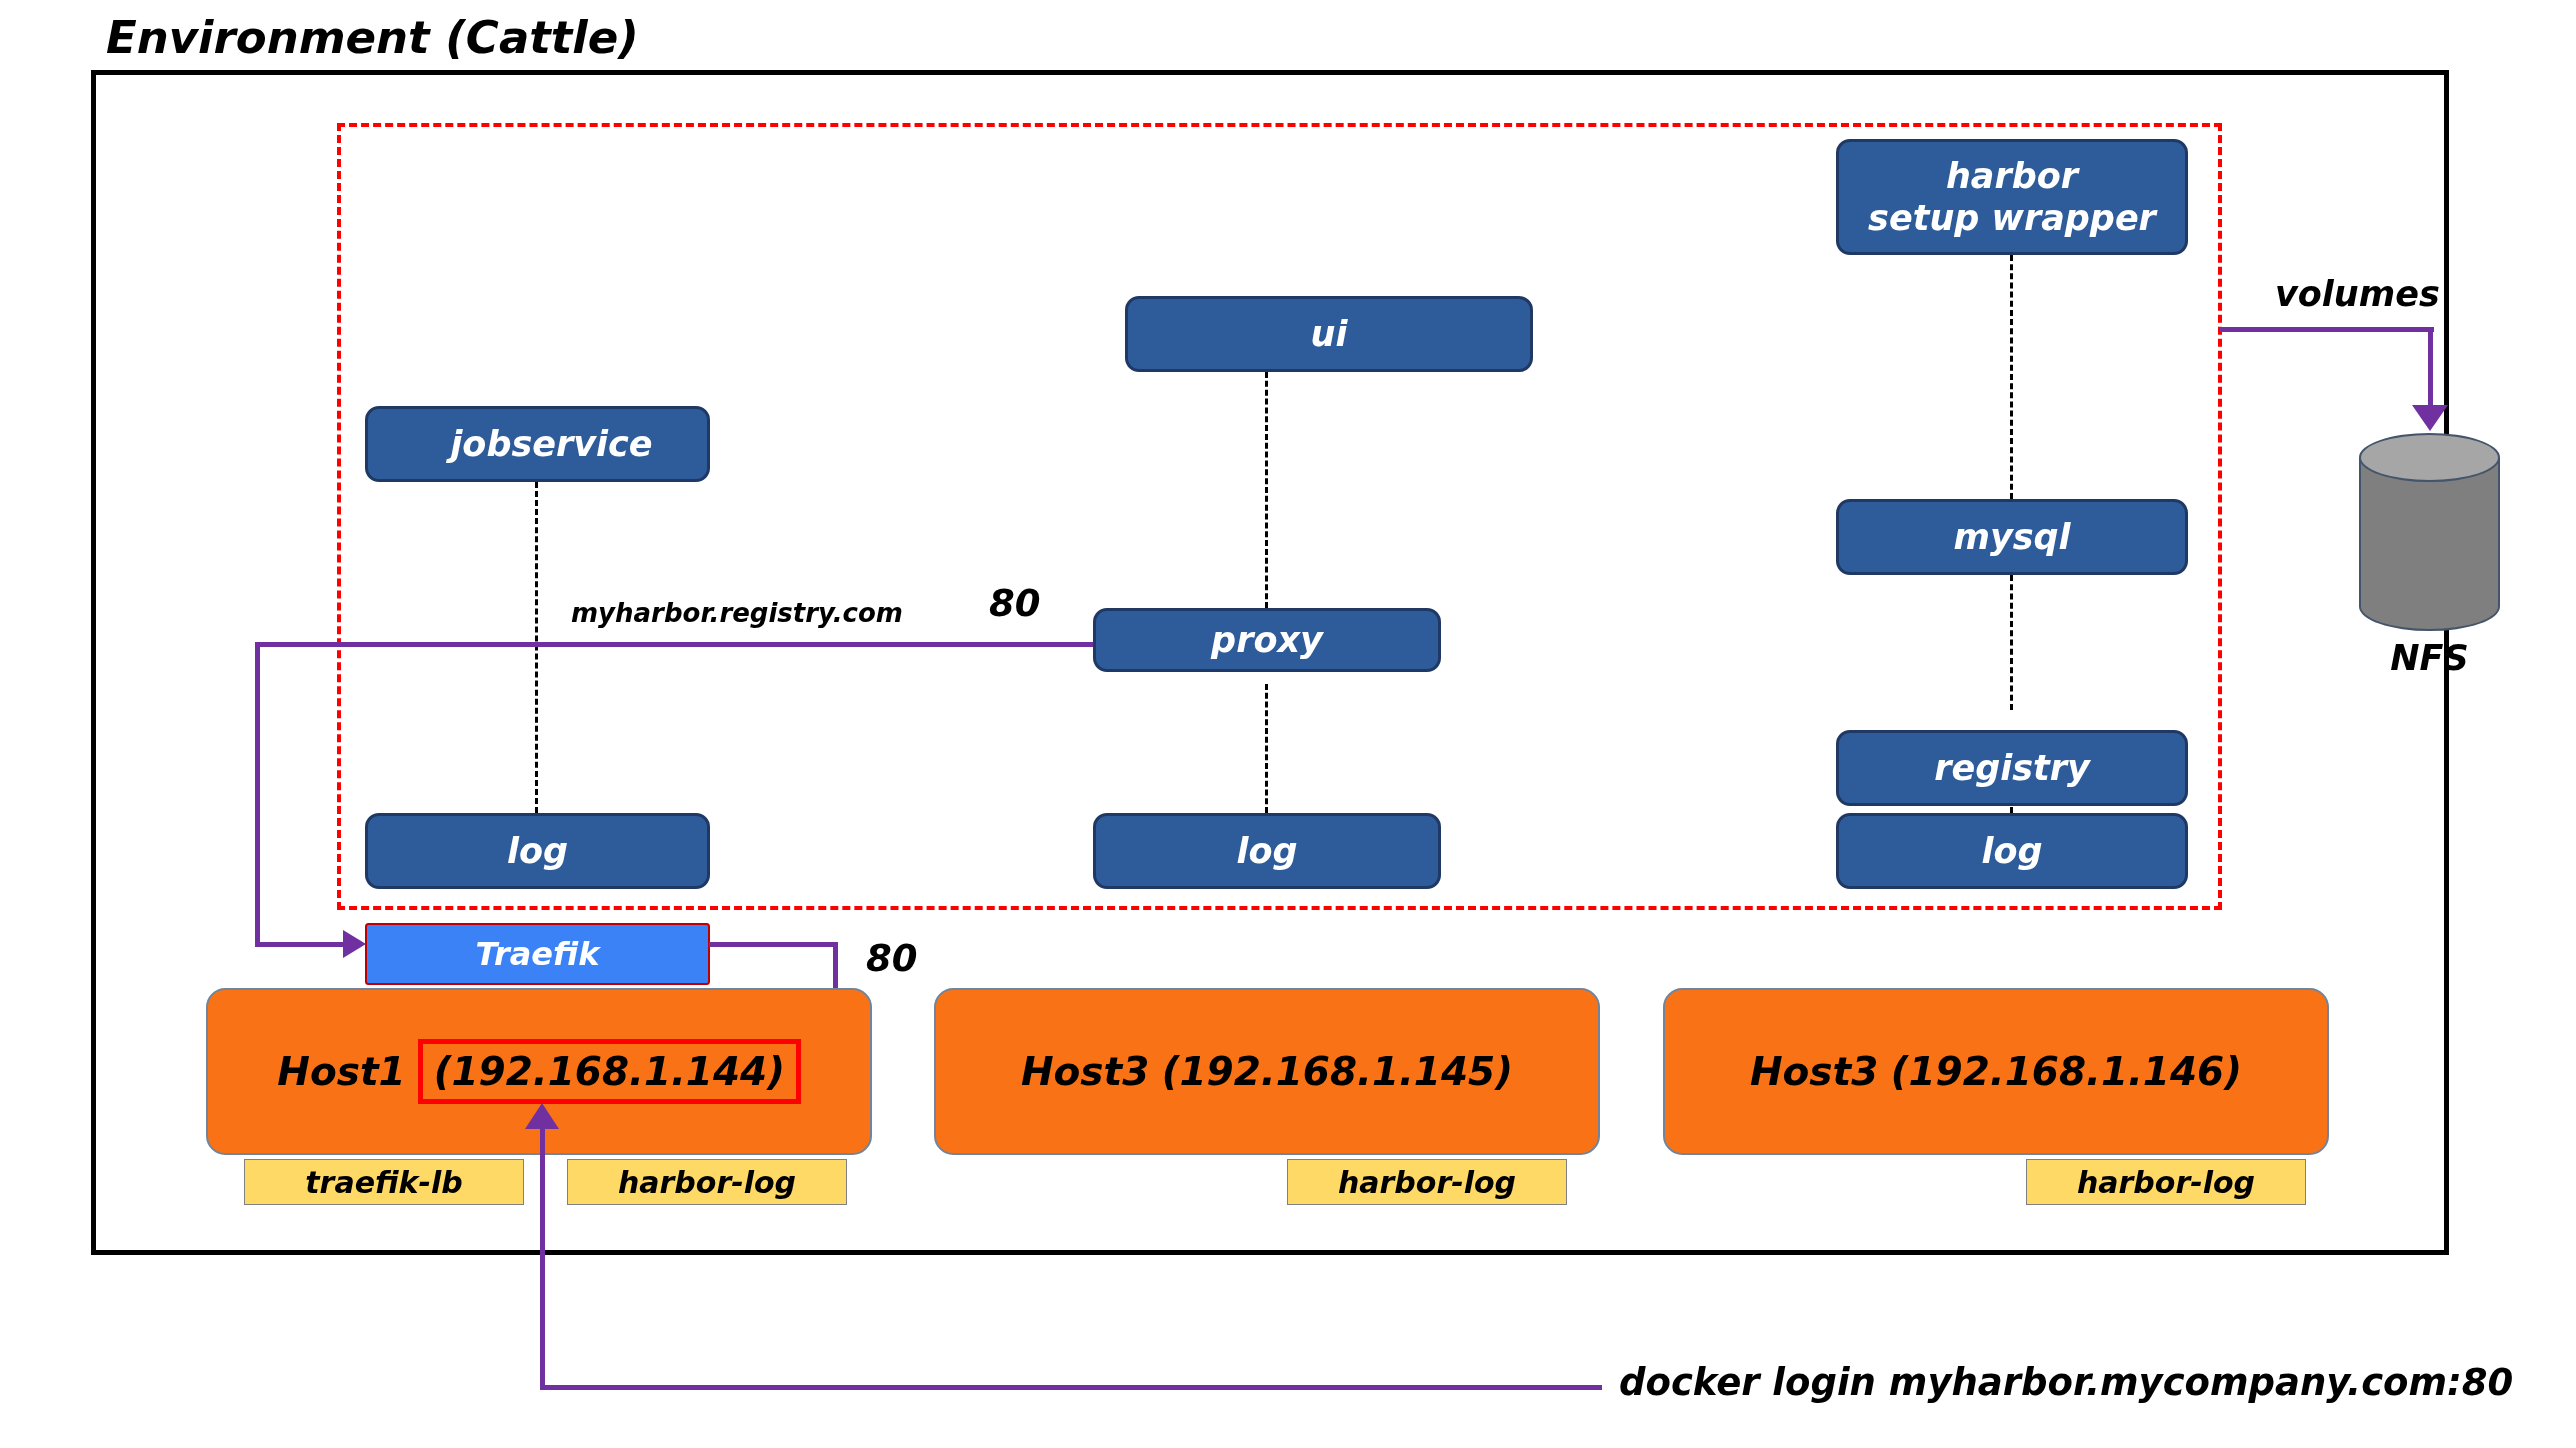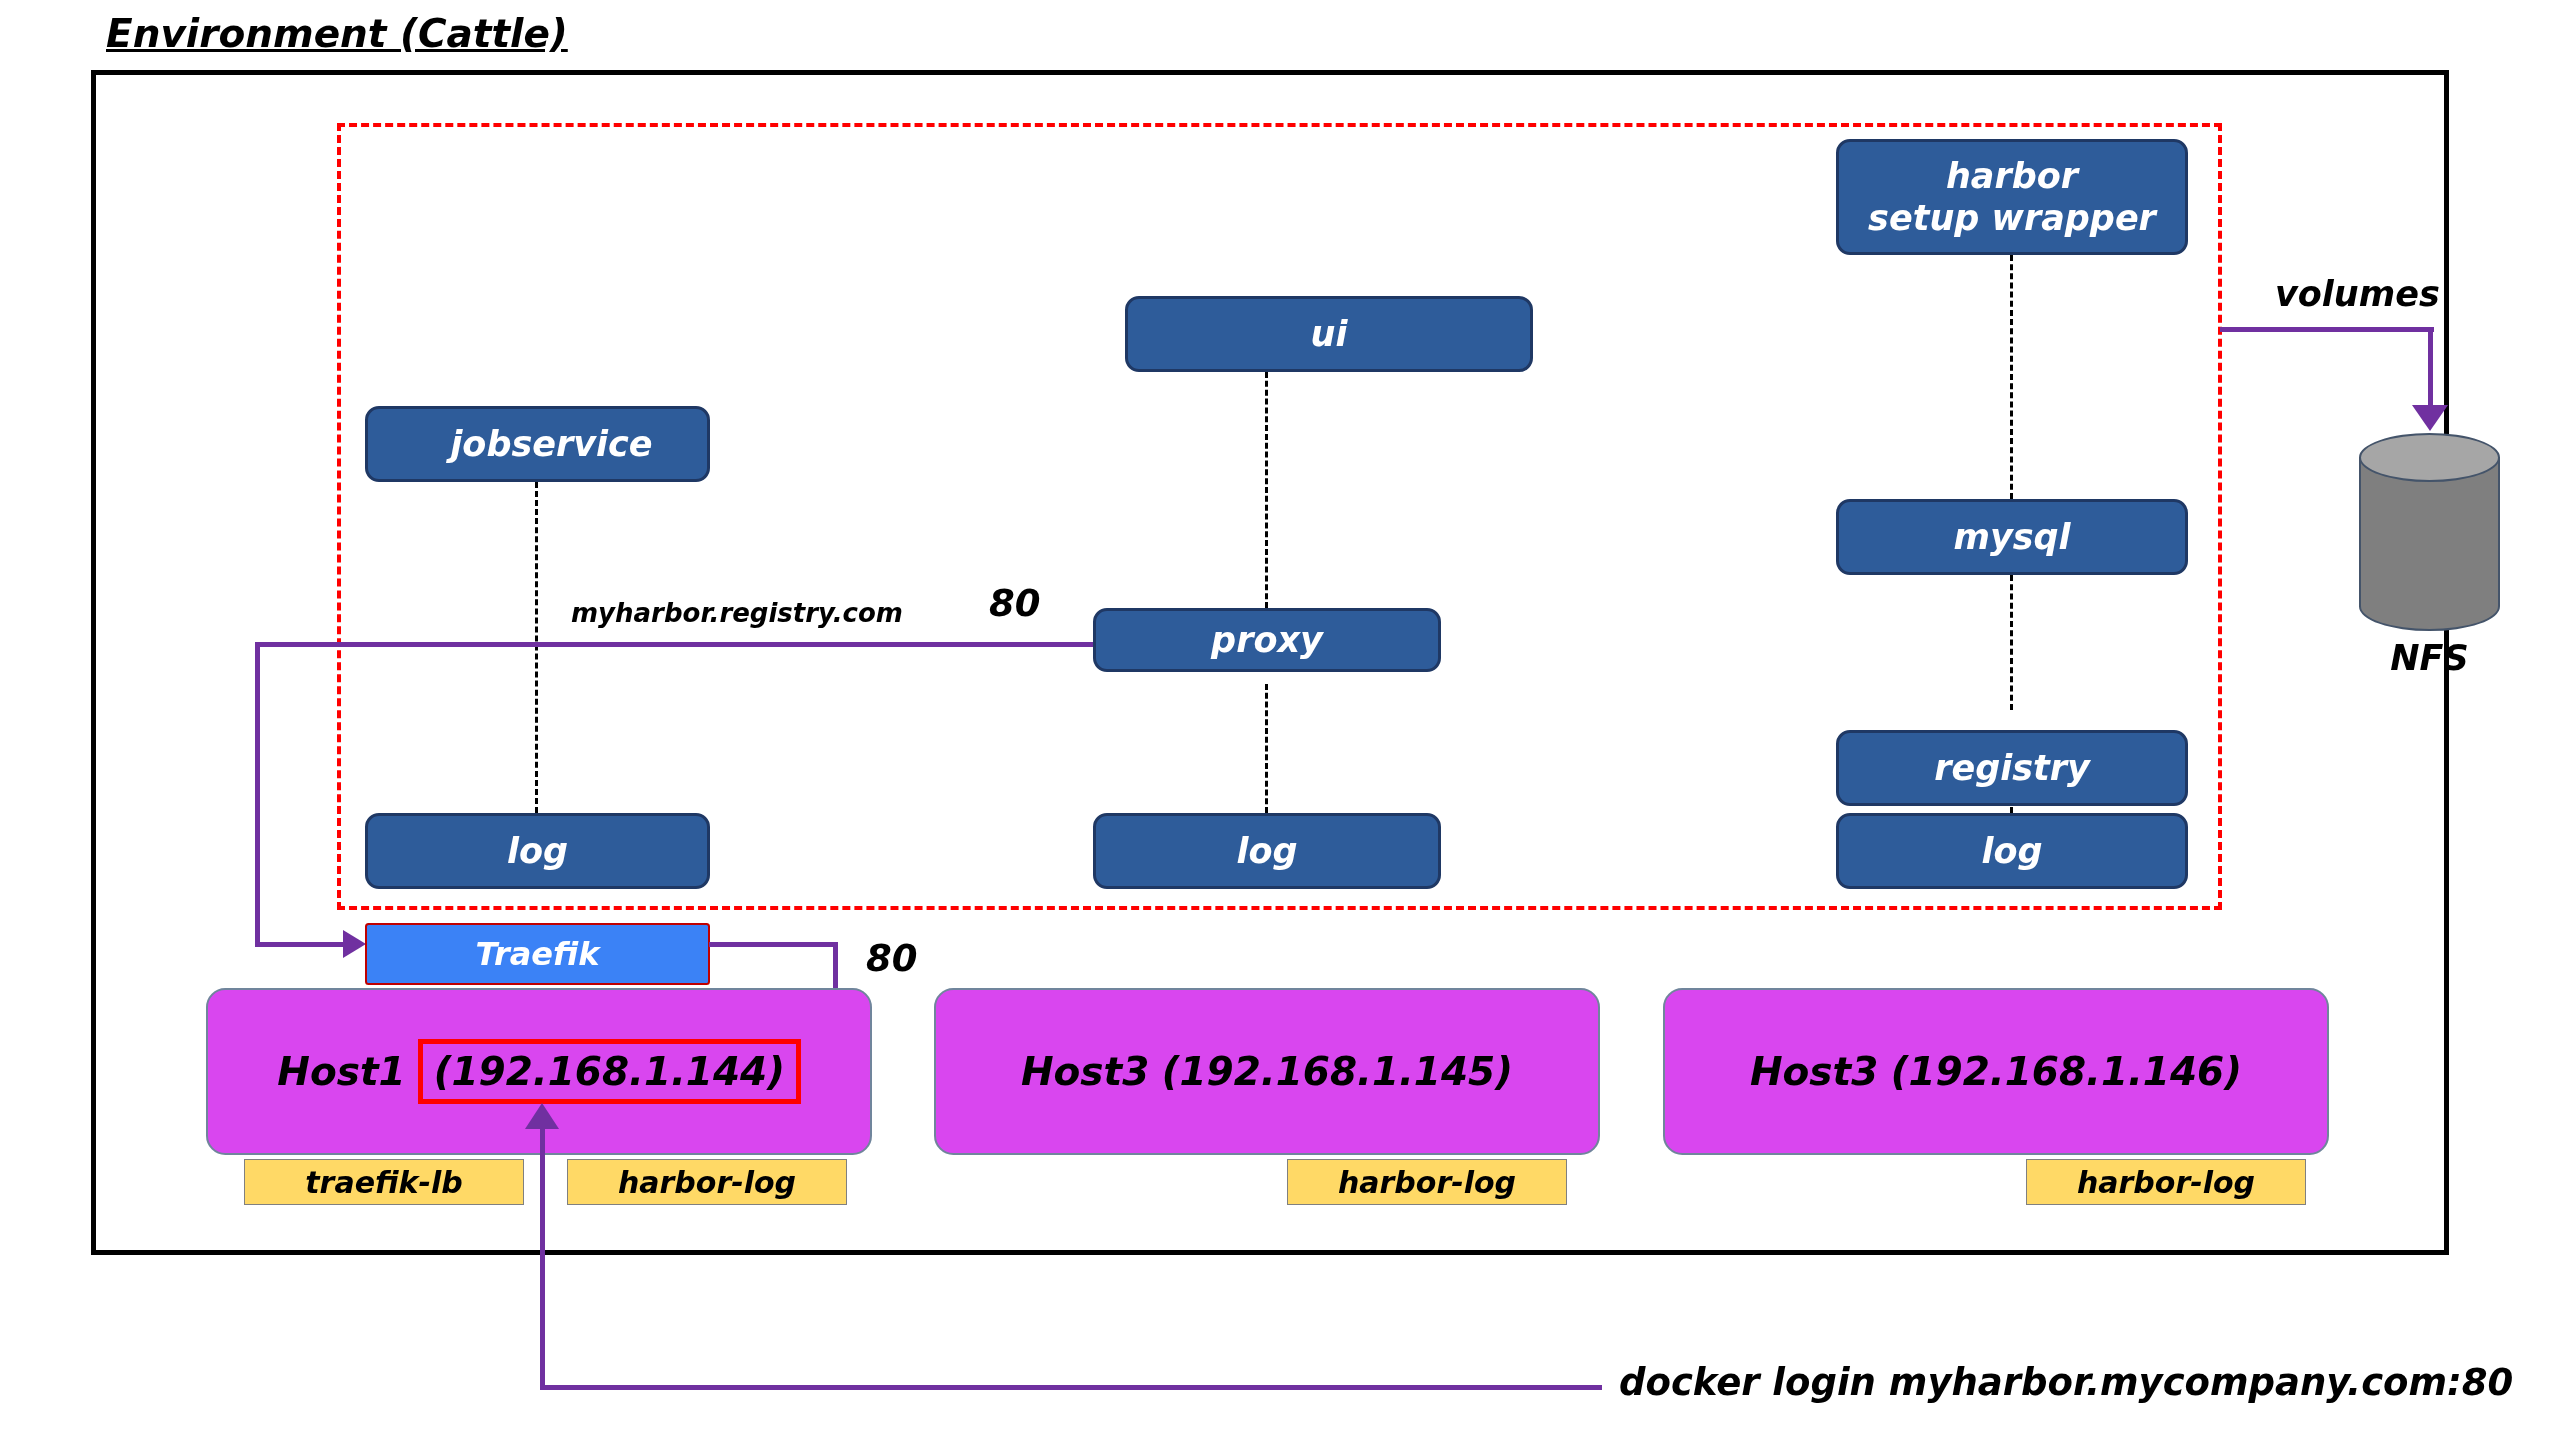--- a/index.html
+++ b/index.html
@@ -12,22 +12,21 @@
     background: #ffffff;
     font-style: italic;
     font-weight: bold;
     color: #000;
     overflow: hidden;
   }
   .abs { position: absolute; }
 
   .diagram-title {
     left: 106px; top: 10.6px;
-    font-size: 39px;
-    text-decoration: underline;
+    font-size: 45px;
   }
 
   .outer-rect {
     left: 91px; top: 70px;
     width: 2358px; height: 1185px;
     border: 5.3px solid #000;
     background: #ffffff;
   }
 
   .stack-boundary {
@@ -72,21 +71,21 @@
     border-radius: 3.5px;
     color: #ffffff;
     display: flex; align-items: center; justify-content: center;
     font-size: 32px;
   }
 
   .host {
     position: absolute;
     top: 988px;
     width: 666px; height: 167px;
-    background: #d946ef;
+    background: #f97316;
     border: 2.6px solid #70859C;
     border-radius: 19.3px;
     display: flex; align-items: center; justify-content: center;
     font-size: 39px;
     color: #000;
   }
   .host .hname { margin-right: 12.3px; }
   .ip-highlight {
     border: 5.3px solid #FF0000;
     padding: 5.3px 10.6px;

